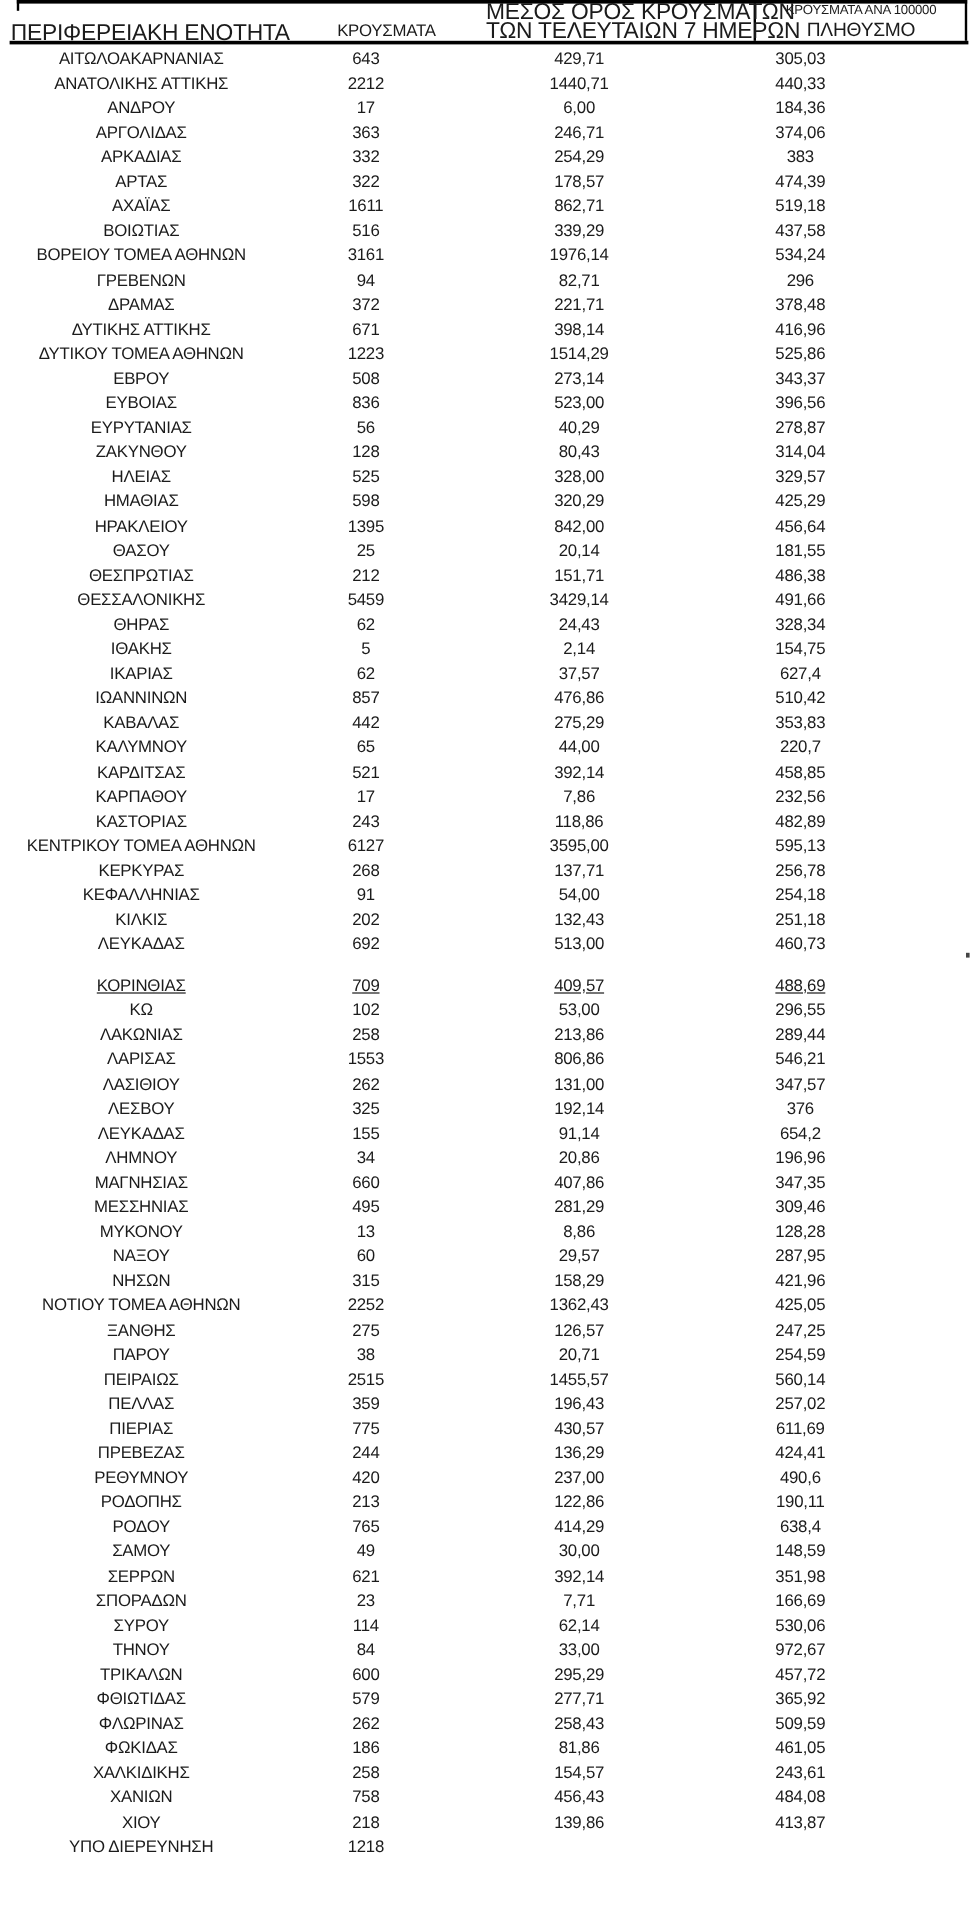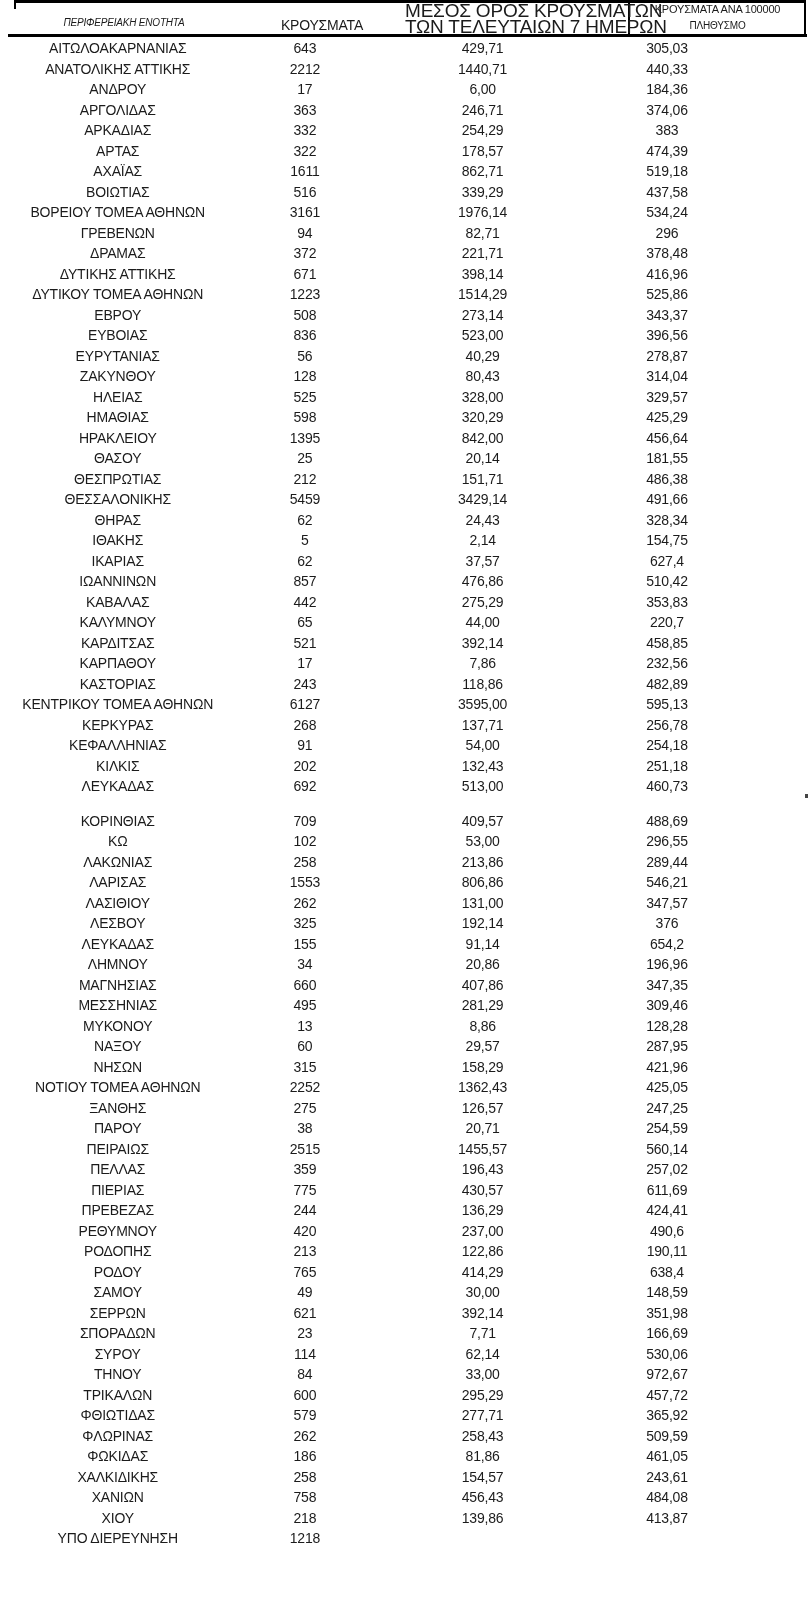--- a/index.html
+++ b/index.html
@@ -14,30 +14,30 @@
   .rule{position:absolute;background:#000;}
   .top-rule{left:14px;top:0;width:792px;height:3px;}
   .left-tick{left:14px;top:0;width:2px;height:9px;}
   .header-underline{left:8px;top:34px;width:799px;height:3px;}
   .col4-divider{left:628px;top:0;width:2px;height:34px;}
   .col4-right-border{left:804px;top:0;width:2px;height:34px;}
   .artifact{position:absolute;left:805px;top:794px;width:3px;height:4px;background:#444;}
 
   .hdr{position:absolute;top:0;left:0;width:810px;height:37px;}
   .hcell{position:absolute;text-align:center;white-space:nowrap;letter-spacing:-0.2px;}
-  .h1{left:9px;width:230px;top:17px;font-size:10px;font-style:italic;}
+  .h1{left:9px;width:230px;top:17px;font-size:19px;}
   .h2{left:239px;width:166px;top:17px;font-size:14px;}
   .h3{left:405px;width:210px;top:3px;font-size:19px;line-height:15.5px;}
   .h4{left:630px;width:175px;top:1px;}
   .h4 .l1{font-size:11px;line-height:17px;}
-  .h4 .l2{font-size:10px;line-height:16px;}
+  .h4 .l2{font-size:16px;line-height:16px;}
 
   .rows{position:absolute;top:38px;left:0;width:752px;}
   .row{height:20.5px;display:flex;align-items:center;}
-  .row.gap{margin-top:14px;}
+  .row.gap{margin-top:14px;text-decoration:underline;}
   .cell{text-align:center;font-size:14px;white-space:nowrap;letter-spacing:-0.2px;}
   .c1{margin-left:9px;width:230px;}
   .c2{width:166px;}
   .c3{width:210px;}
   .c4{width:180px;}
 </style>
 </head>
 <body>
 
 <div class="rule top-rule"></div>

